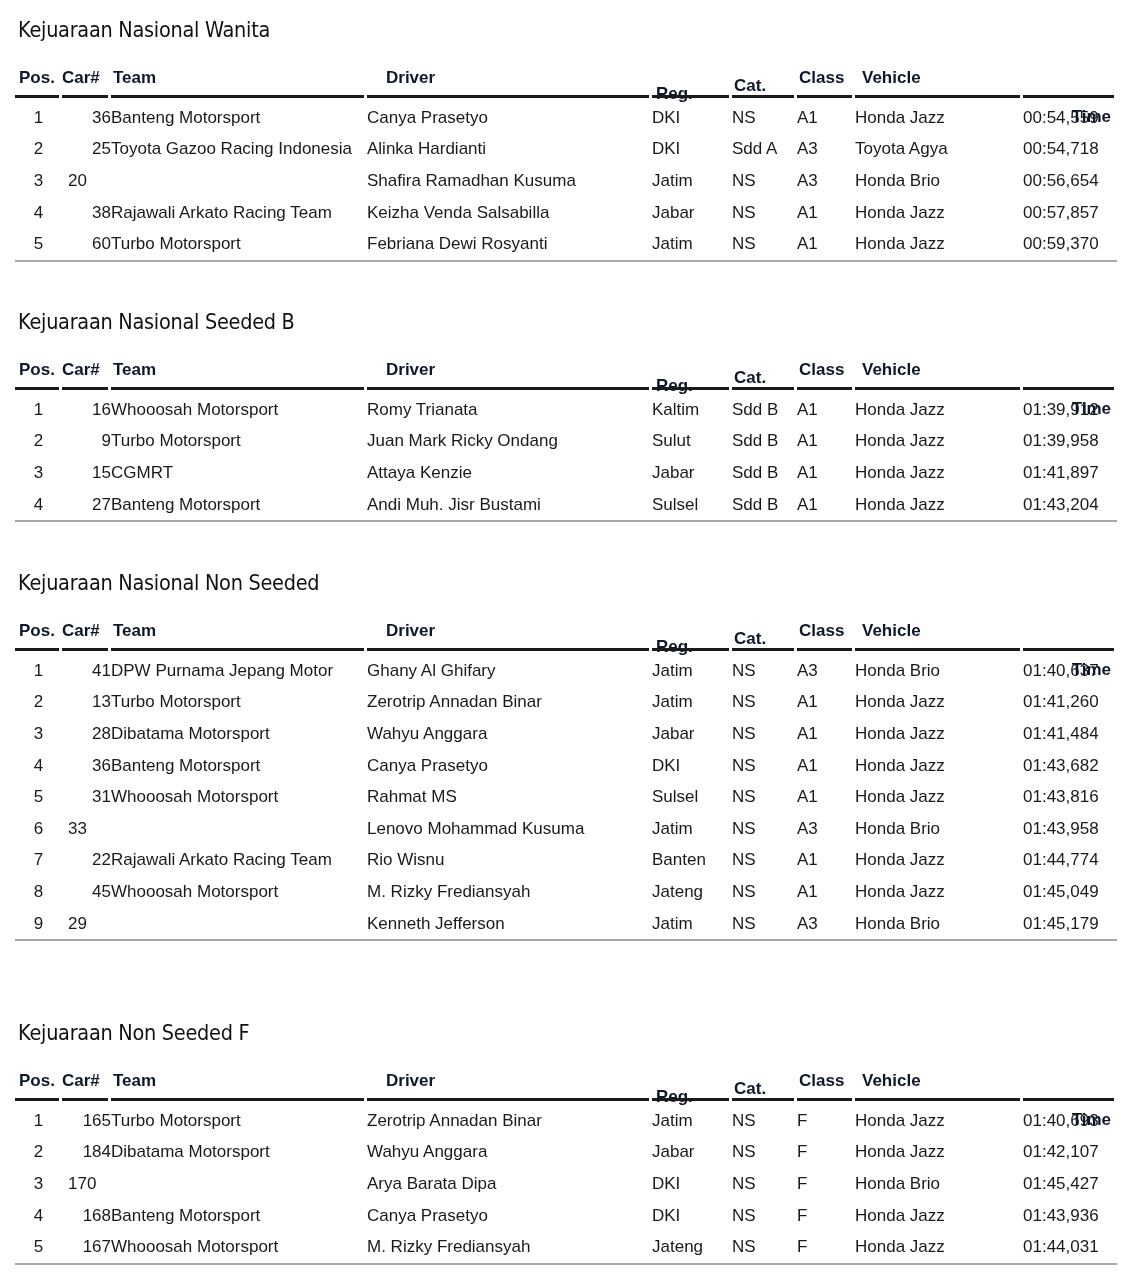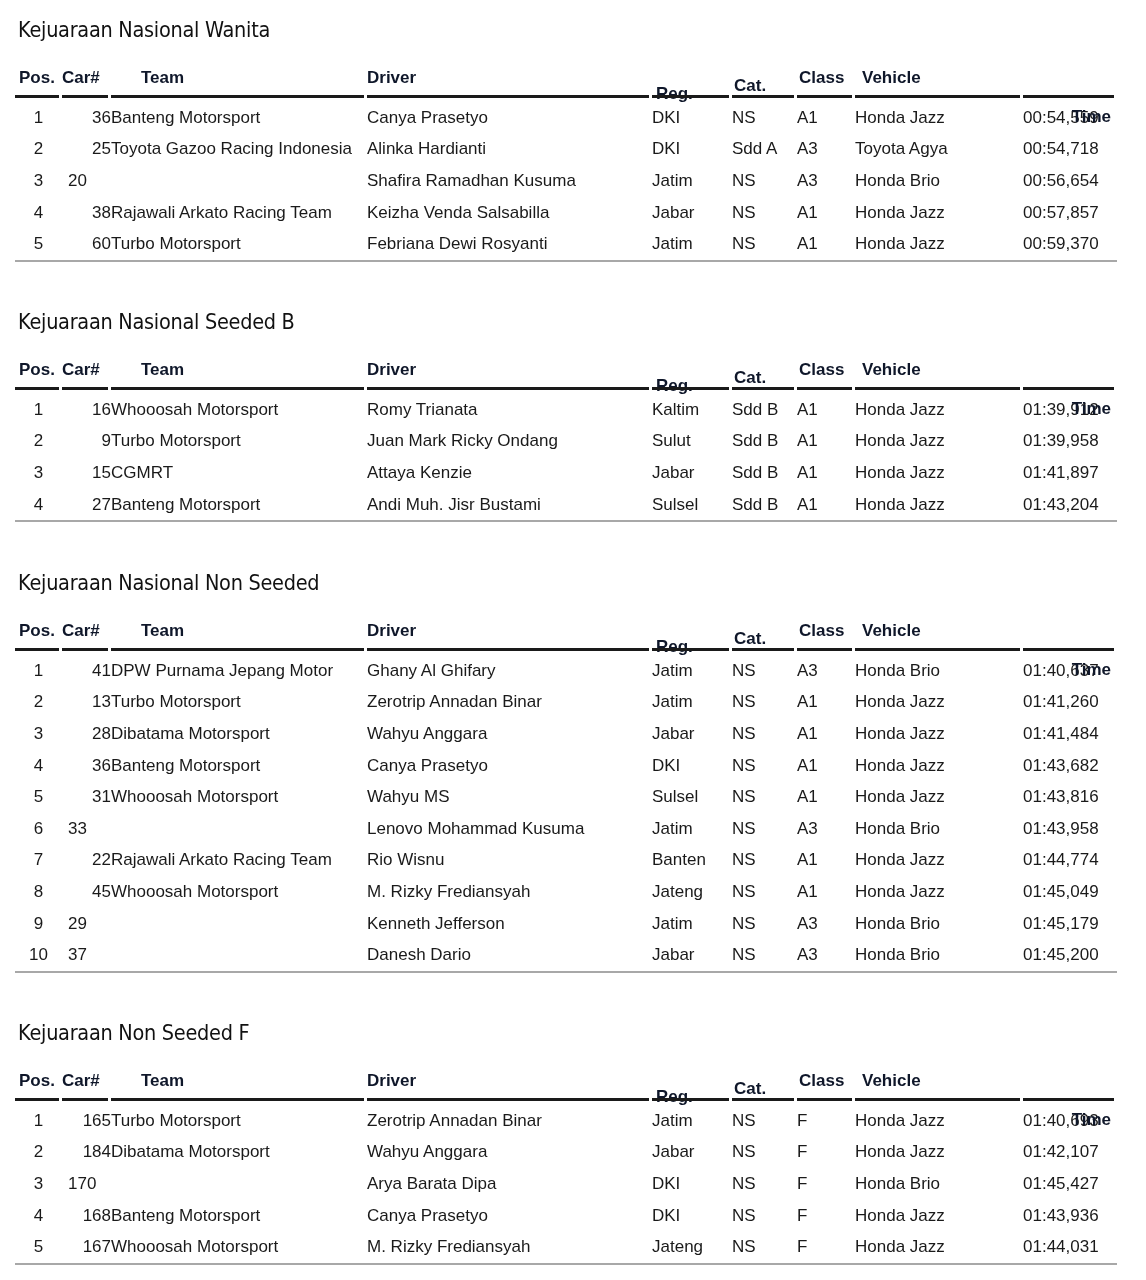--- a/index.html
+++ b/index.html
@@ -38,22 +38,22 @@
     td.car.left { text-align: left; padding-left: 6px; padding-right: 0; }
     td.team { font-size: 15.5px; padding-left: 2px; }
     td.driver { padding-left: 4px; }
     td.reg { padding-left: 4px; }
     td.cat { padding-left: 7px; }
     td.cls { padding-left: 3px; }
     td.veh { padding-left: 7px; margin-left: 28px; }
     td.time { text-align: left; padding-right: 6px; }
     th.h-pos .hd { left: 4px; }
     th.h-car .hd { left: 0px; }
-    th.h-team .hd { left: 2px; margin-left: 28px; }
-    th.h-driver .hd { left: 0; }
+    th.h-team .hd { left: 2px; }
+    th.h-driver .hd { left: 19px; }
     th.h-reg .hd { left: 4px; margin-top: 16px; }
     th.h-cat .hd { left: 2px; margin-top: 8px; }
     th.h-cls .hd { left: 2px; }
     th.h-veh .hd { left: 7px; }
     th.h-time .hd { right: 6px; margin-top: 39px; }
     col.c-pos { width: 47px; }
     col.c-car { width: 49px; }
     col.c-team { width: 256px; }
     col.c-driver { width: 285px; }
     col.c-reg { width: 80px; }
@@ -349,21 +349,21 @@
     <td class="reg">DKI</td>
     <td class="cat">NS</td>
     <td class="cls">A1</td>
     <td class="veh">Honda Jazz</td>
     <td class="time">01:43,682</td>
   </tr>
         <tr>
     <td class="pos">5</td>
     <td class="car">31</td>
     <td class="team">Whooosah Motorsport</td>
-    <td class="driver">Wahyu MS</td>
+    <td class="driver">Rahmat MS</td>
     <td class="reg">Sulsel</td>
     <td class="cat">NS</td>
     <td class="cls">A1</td>
     <td class="veh">Honda Jazz</td>
     <td class="time">01:43,816</td>
   </tr>
         <tr>
     <td class="pos">6</td>
     <td class="car left">33</td>
     <td class="team"></td>
@@ -399,31 +399,20 @@
         <tr>
     <td class="pos">9</td>
     <td class="car left">29</td>
     <td class="team"></td>
     <td class="driver">Kenneth Jefferson</td>
     <td class="reg">Jatim</td>
     <td class="cat">NS</td>
     <td class="cls">A3</td>
     <td class="veh">Honda Brio</td>
     <td class="time">01:45,179</td>
-  </tr>
-        <tr>
-    <td class="pos">10</td>
-    <td class="car left">37</td>
-    <td class="team"></td>
-    <td class="driver">Danesh Dario</td>
-    <td class="reg">Jabar</td>
-    <td class="cat">NS</td>
-    <td class="cls">A3</td>
-    <td class="veh">Honda Brio</td>
-    <td class="time">01:45,200</td>
   </tr>
       </tbody>
   </table>
 </div>
 <div class="section" style="top:1021px;">
   <div class="section-title">Kejuaraan Non Seeded F</div>
   <table class="results" style="top: 50px;">
     <colgroup>
       <col class="c-pos">
         <col class="c-car">

